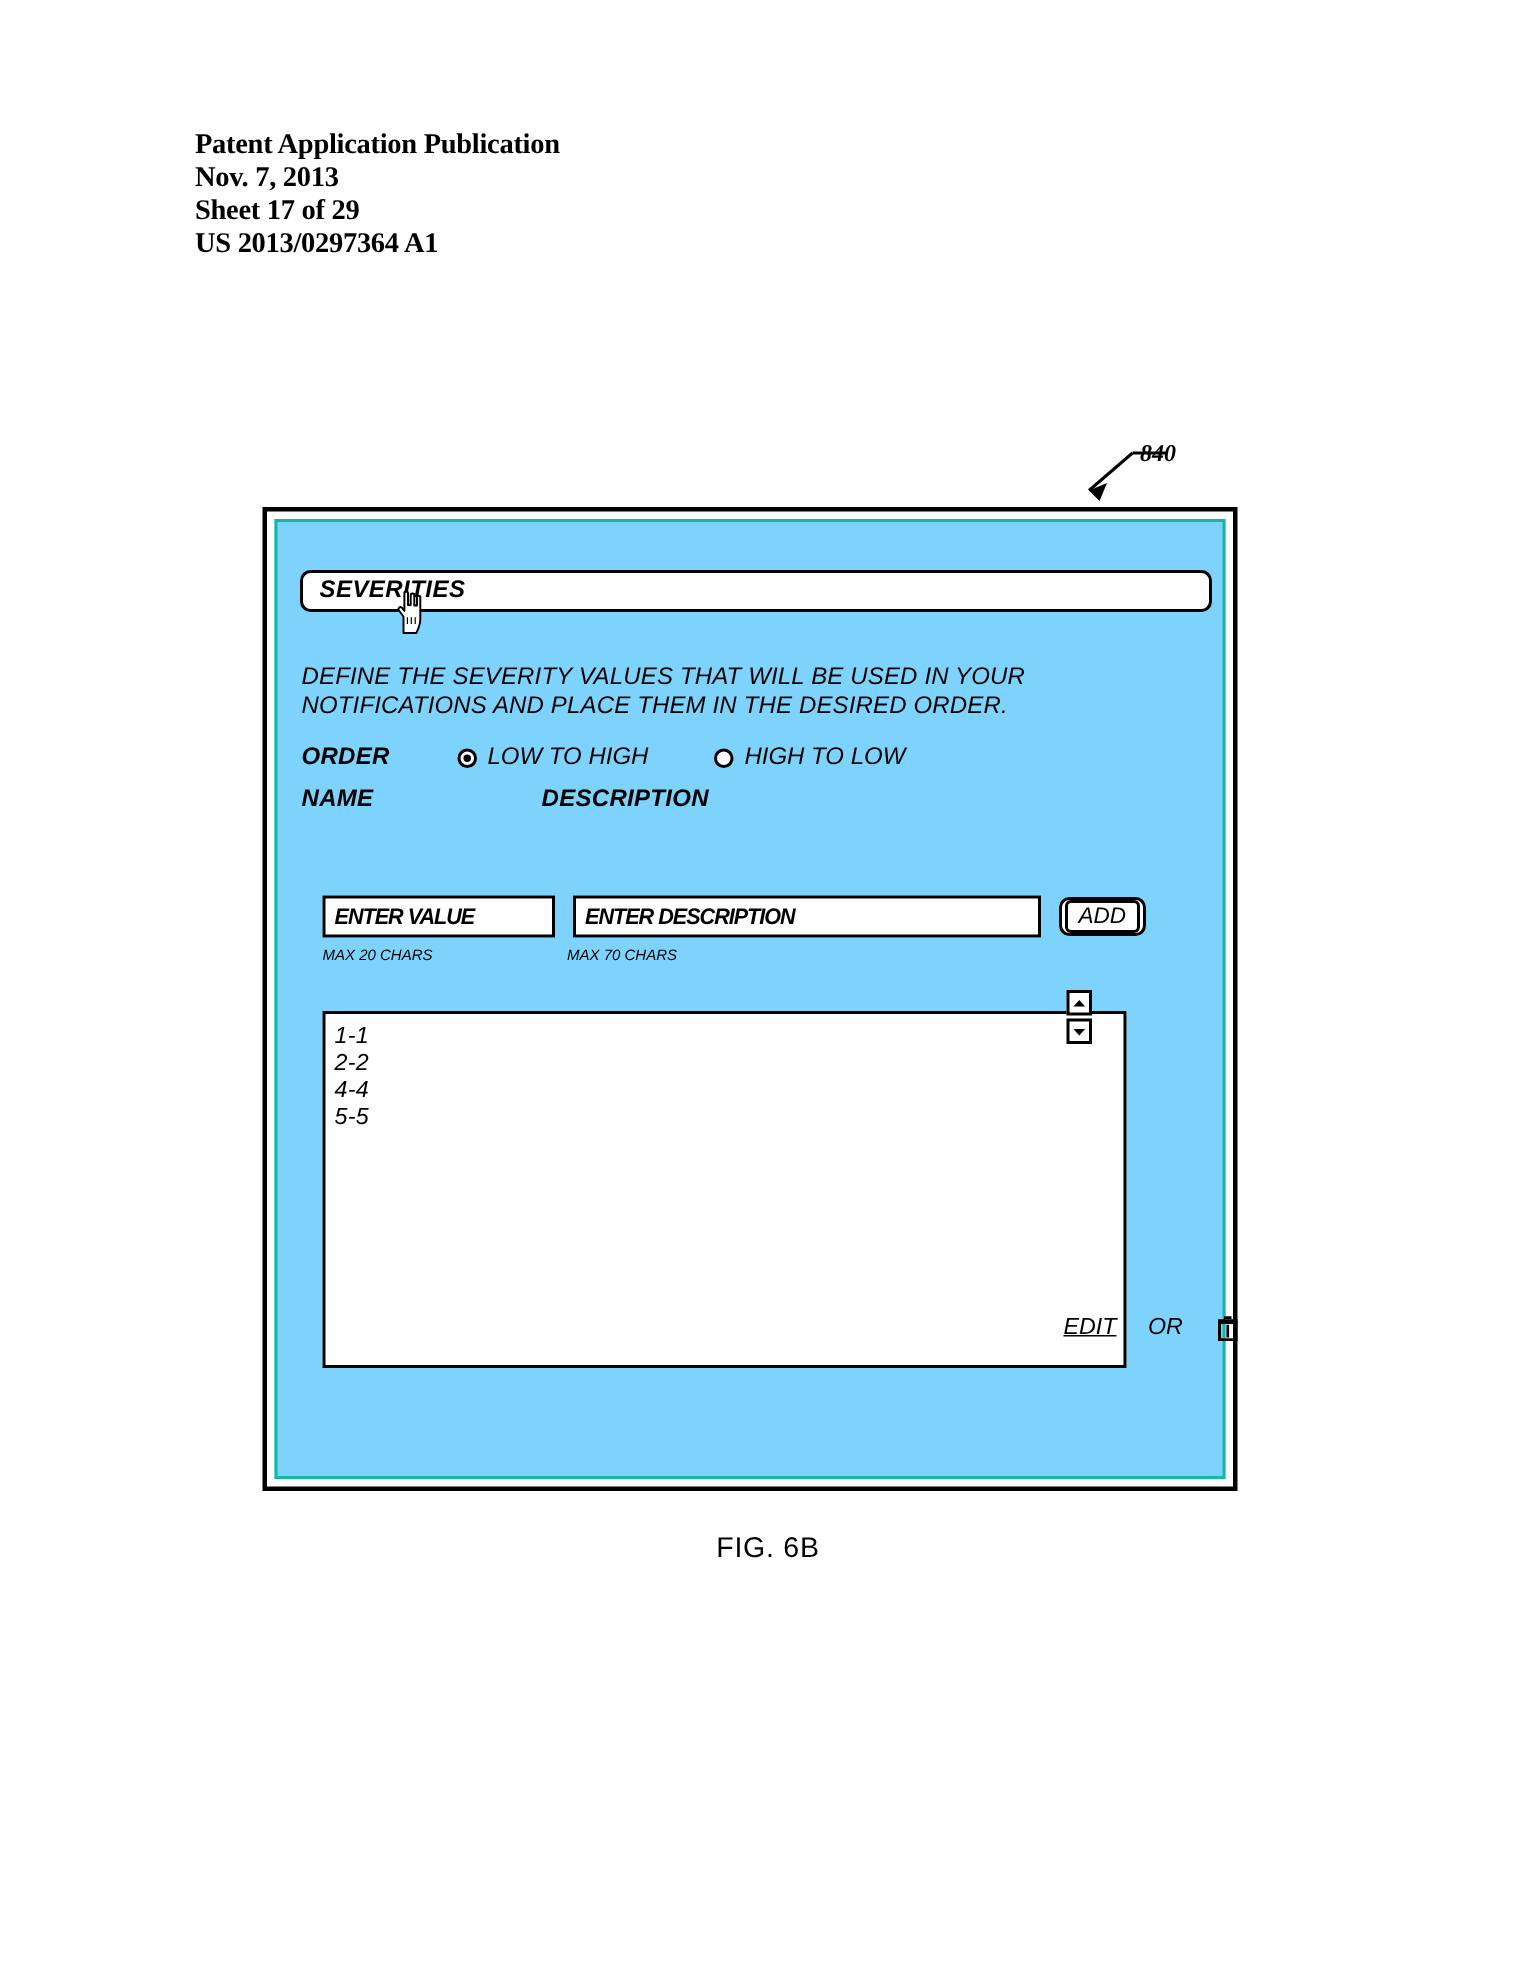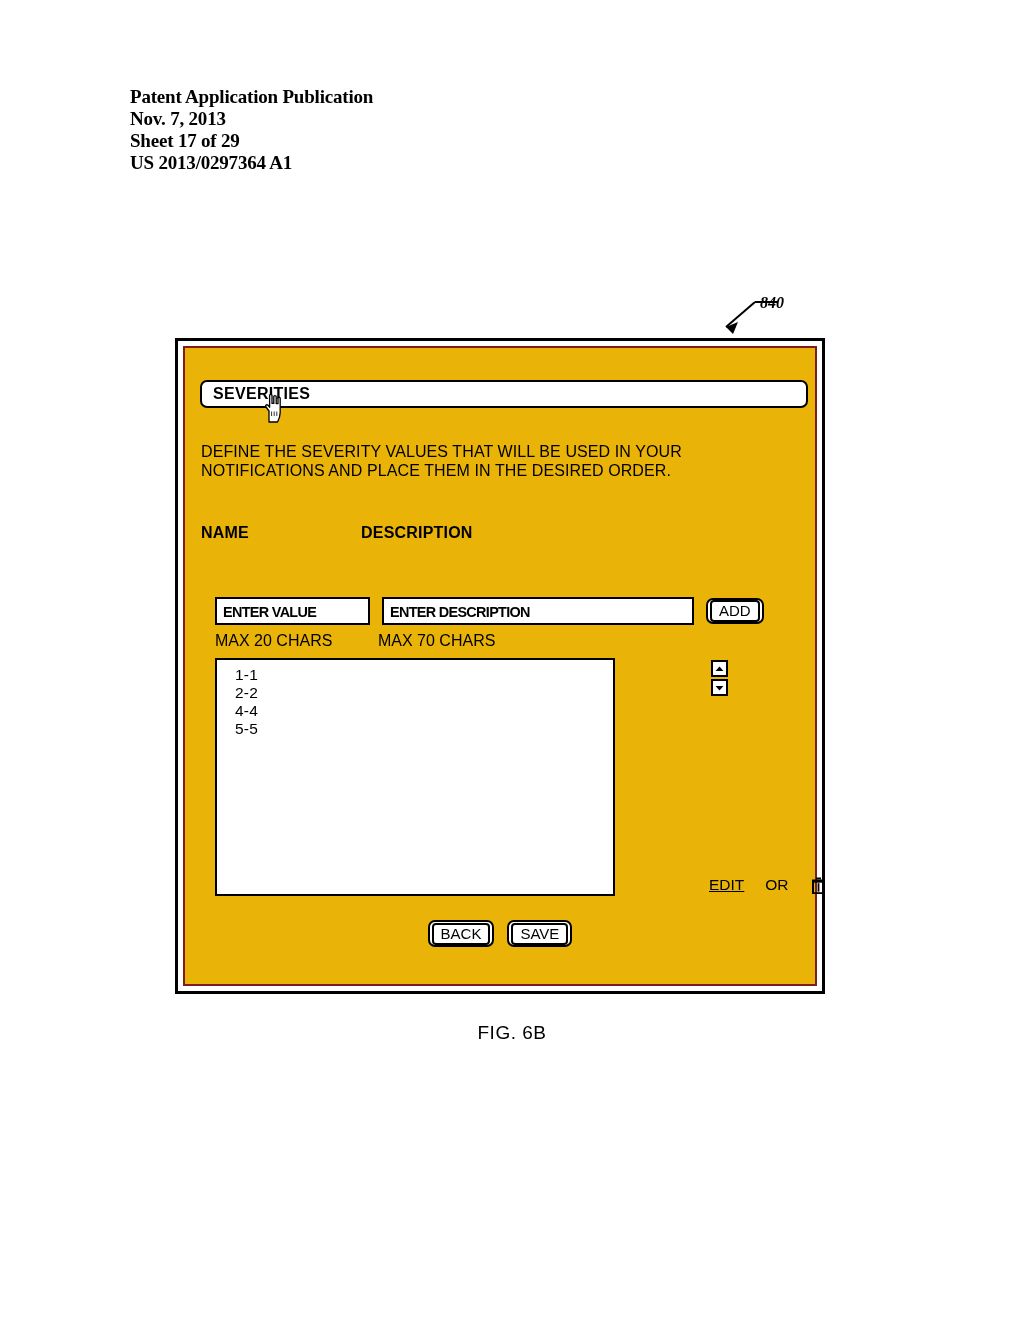--- a/index.html
+++ b/index.html
@@ -63,23 +63,24 @@
     border: 3px solid #000;
     background: #ffffff;
     box-sizing: border-box;
   }
   .fig-frame-inner {
     position: absolute;
     left: 5px;
     top: 5px;
     right: 5px;
     bottom: 5px;
-    border: 2px solid #7f1d1d;
-    box-sizing: border-box;
-    background: #eab308;
+    border: 2px solid #14b8a6;
+    box-sizing: border-box;
+    background: #7dd3fc;
+    font-style: italic;
   }
 
   
   .title-bar {
     position: absolute;
     left: 15px;
     top: 32px;
     width: 608px;
     height: 28px;
     border: 2px solid #000;
@@ -229,35 +230,35 @@
   .add-btn { height: 26px; }
 
   
   .hints-row {
     position: absolute;
     left: 30px;
     top: 284px;
     width: 420px;
     height: 20px;
     display: flex;
-    font-size: 16px;
+    font-size: 10px;
   }
   .hint-1 { width: 163px; }
 
   
   .list-box {
     position: absolute;
     left: 30px;
-    top: 310px;
-    width: 400px;
+    top: 326px;
+    width: 536px;
     height: 238px;
     border: 2px solid #000;
     box-sizing: border-box;
     background: #fff;
-    padding: 6px 0 0 18px;
+    padding: 6px 0 0 6px;
     overflow: hidden;
   }
   .list-item {
     font-size: 15.5px;
     line-height: 18px;
     letter-spacing: 0.2px;
   }
 
   
   .scroll-buttons {
@@ -348,20 +349,33 @@
       <path d="M8,31 L8,20 L5,16 C4,14.5 5.5,13 7,14.2 L8.6,16.2 L8.6,4.4 C8.6,3.1 11,3.1 11,4.4 L11,12.4
                L12.8,12.4 L12.8,5.6 C12.8,4.3 15.2,4.3 15.2,5.6 L15.2,12.6 L17,12.6 L17,7.2
                C17,5.9 19.2,5.9 19.2,7.2 L19.2,21.5 C19.2,26 17.5,29 16.5,31 Z" fill="#ffffff" stroke="#000000" stroke-width="1.3" stroke-linejoin="round"></path>
       <line x1="10.6" y1="20.5" x2="10.6" y2="25" stroke="#000" stroke-width="0.8"></line>
       <line x1="13.2" y1="20.5" x2="13.2" y2="25" stroke="#000" stroke-width="0.8"></line>
       <line x1="15.8" y1="20.5" x2="15.8" y2="25" stroke="#000" stroke-width="0.8"></line>
     </svg>
 
     <div class="desc">DEFINE THE SEVERITY VALUES THAT WILL BE USED IN YOUR NOTIFICATIONS AND PLACE THEM IN THE DESIRED ORDER.</div>
 
+    <div class="order-row">
+      <span class="order-label">ORDER</span>
+
+      <label class="radio-group">
+        <span class="radio checked"></span>
+        <span class="radio-label">LOW TO HIGH</span>
+      </label>
+
+      <label class="radio-group">
+        <span class="radio"></span>
+        <span class="radio-label">HIGH TO LOW</span>
+      </label>
+    </div>
 
     <div class="col-head-row">
       <span class="col-head-name">NAME</span>
       <span>DESCRIPTION</span>
     </div>
 
     <div class="input-row">
       <div class="text-input value-field">
         <span class="placeholder">ENTER VALUE</span>
       </div>
@@ -402,25 +416,17 @@
       <span class="edit-link">EDIT</span>
       <span class="or-text">OR</span>
       <svg width="15" height="17" viewBox="0 0 15 17">
         <rect x="5" y="0.5" width="5" height="2" fill="#000"></rect>
         <rect x="1" y="2.5" width="13" height="2.2" fill="#000"></rect>
         <rect x="2" y="4.7" width="11" height="11.5" fill="none" stroke="#000" stroke-width="2"></rect>
         <rect x="6.6" y="6.2" width="1.8" height="8.5" fill="#000"></rect>
       </svg>
     </div>
 
-    <div class="footer-buttons">
-      <div class="bevel-btn">
-        <span class="inner">BACK</span>
-      </div>
-      <div class="bevel-btn">
-        <span class="inner">SAVE</span>
-      </div>
-    </div>
 
   </div>
 </div>
 
 <div class="fig-caption">FIG. 6B</div>
 
 </body></html>

